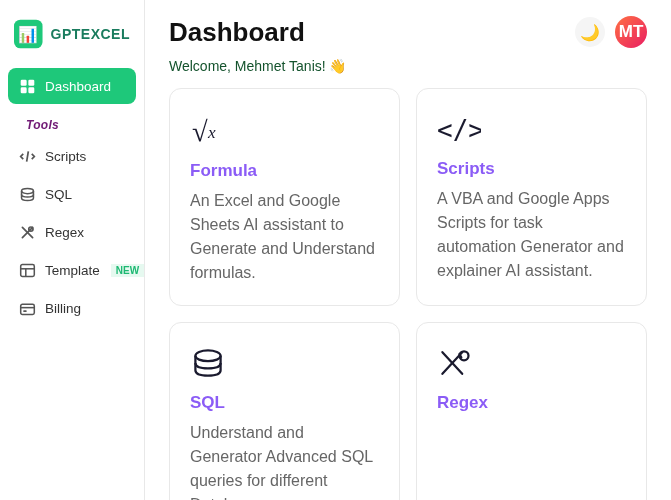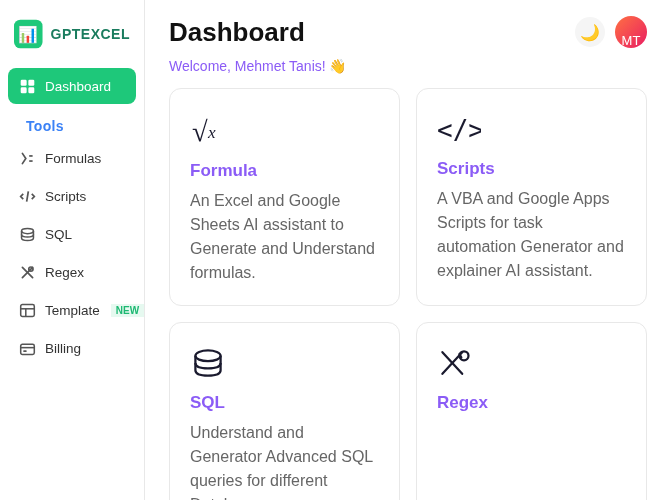--- a/index.html
+++ b/index.html
@@ -47,25 +47,26 @@
       font-size: 13.5px;
       color: #333;
       transition: background 0.15s;
     }
     .sidebar-item.active {
       background: #1ec87a;
       color: #fff;
     }
     .sidebar-item.active .icon-svg { color: #fff; }
     .sidebar-section-label {
-      font-size: 14px;
+      font-size: 12px;
       font-weight: 600;
-      color: #3b82f6;
+      color: #701a75;
       padding: 12px 18px 4px;
       letter-spacing: 0.3px;
+      font-style: italic;
     }
     .icon-svg {
       width: 18px;
       height: 18px;
       flex-shrink: 0;
       display: flex;
       align-items: center;
       justify-content: center;
       color: #555;
     }
@@ -113,31 +114,31 @@
       justify-content: center;
       cursor: pointer;
       font-size: 16px;
     }
     .avatar {
       width: 32px;
       height: 32px;
       border-radius: 50%;
       background: linear-gradient(135deg, #ff7043, #e91e63);
       display: flex;
-      align-items: flex-end;
+      align-items: center;
       justify-content: center;
-      font-size: 13px;
-      font-weight: 400;
+      font-size: 17px;
+      font-weight: 700;
       color: #fff;
       cursor: pointer;
     }
     .welcome-text {
       padding: 2px 24px 14px;
       font-size: 14px;
-      color: #8b5cf6;
+      color: #14532d;
     }
     .cards-grid {
       display: grid;
       grid-template-columns: 1fr 1fr;
       gap: 16px;
       padding: 0 24px 16px;
     }
     .card {
       border: 1.5px solid #e8e8e8;
       border-radius: 12px;
@@ -186,30 +187,20 @@
           <rect x="11" y="2" width="7" height="7" rx="1.5"></rect>
           <rect x="2" y="11" width="7" height="7" rx="1.5"></rect>
           <rect x="11" y="11" width="7" height="7" rx="1.5"></rect>
         </svg>
       </span>
       <span>Dashboard</span>
     </div>
 
     <div class="sidebar-section-label">Tools</div>
 
-    <div class="sidebar-item">
-      <span class="icon-svg">
-        <svg viewBox="0 0 20 20" fill="none" stroke="currentColor" stroke-width="2" width="17" height="17">
-          <path d="M4 4 L8 10 L4 16" stroke-linecap="round"></path>
-          <path d="M12 7 L16 7"></path>
-          <path d="M12 13 L16 13"></path>
-        </svg>
-      </span>
-      <span>Formulas</span>
-    </div>
 
     <div class="sidebar-item">
       <span class="icon-svg">
         <svg viewBox="0 0 20 20" fill="none" stroke="currentColor" stroke-width="2" width="17" height="17">
           <polyline points="5,7 2,10 5,13"></polyline>
           <polyline points="15,7 18,10 15,13"></polyline>
           <line x1="11" y1="4" x2="9" y2="16"></line>
         </svg>
       </span>
       <span>Scripts</span>

